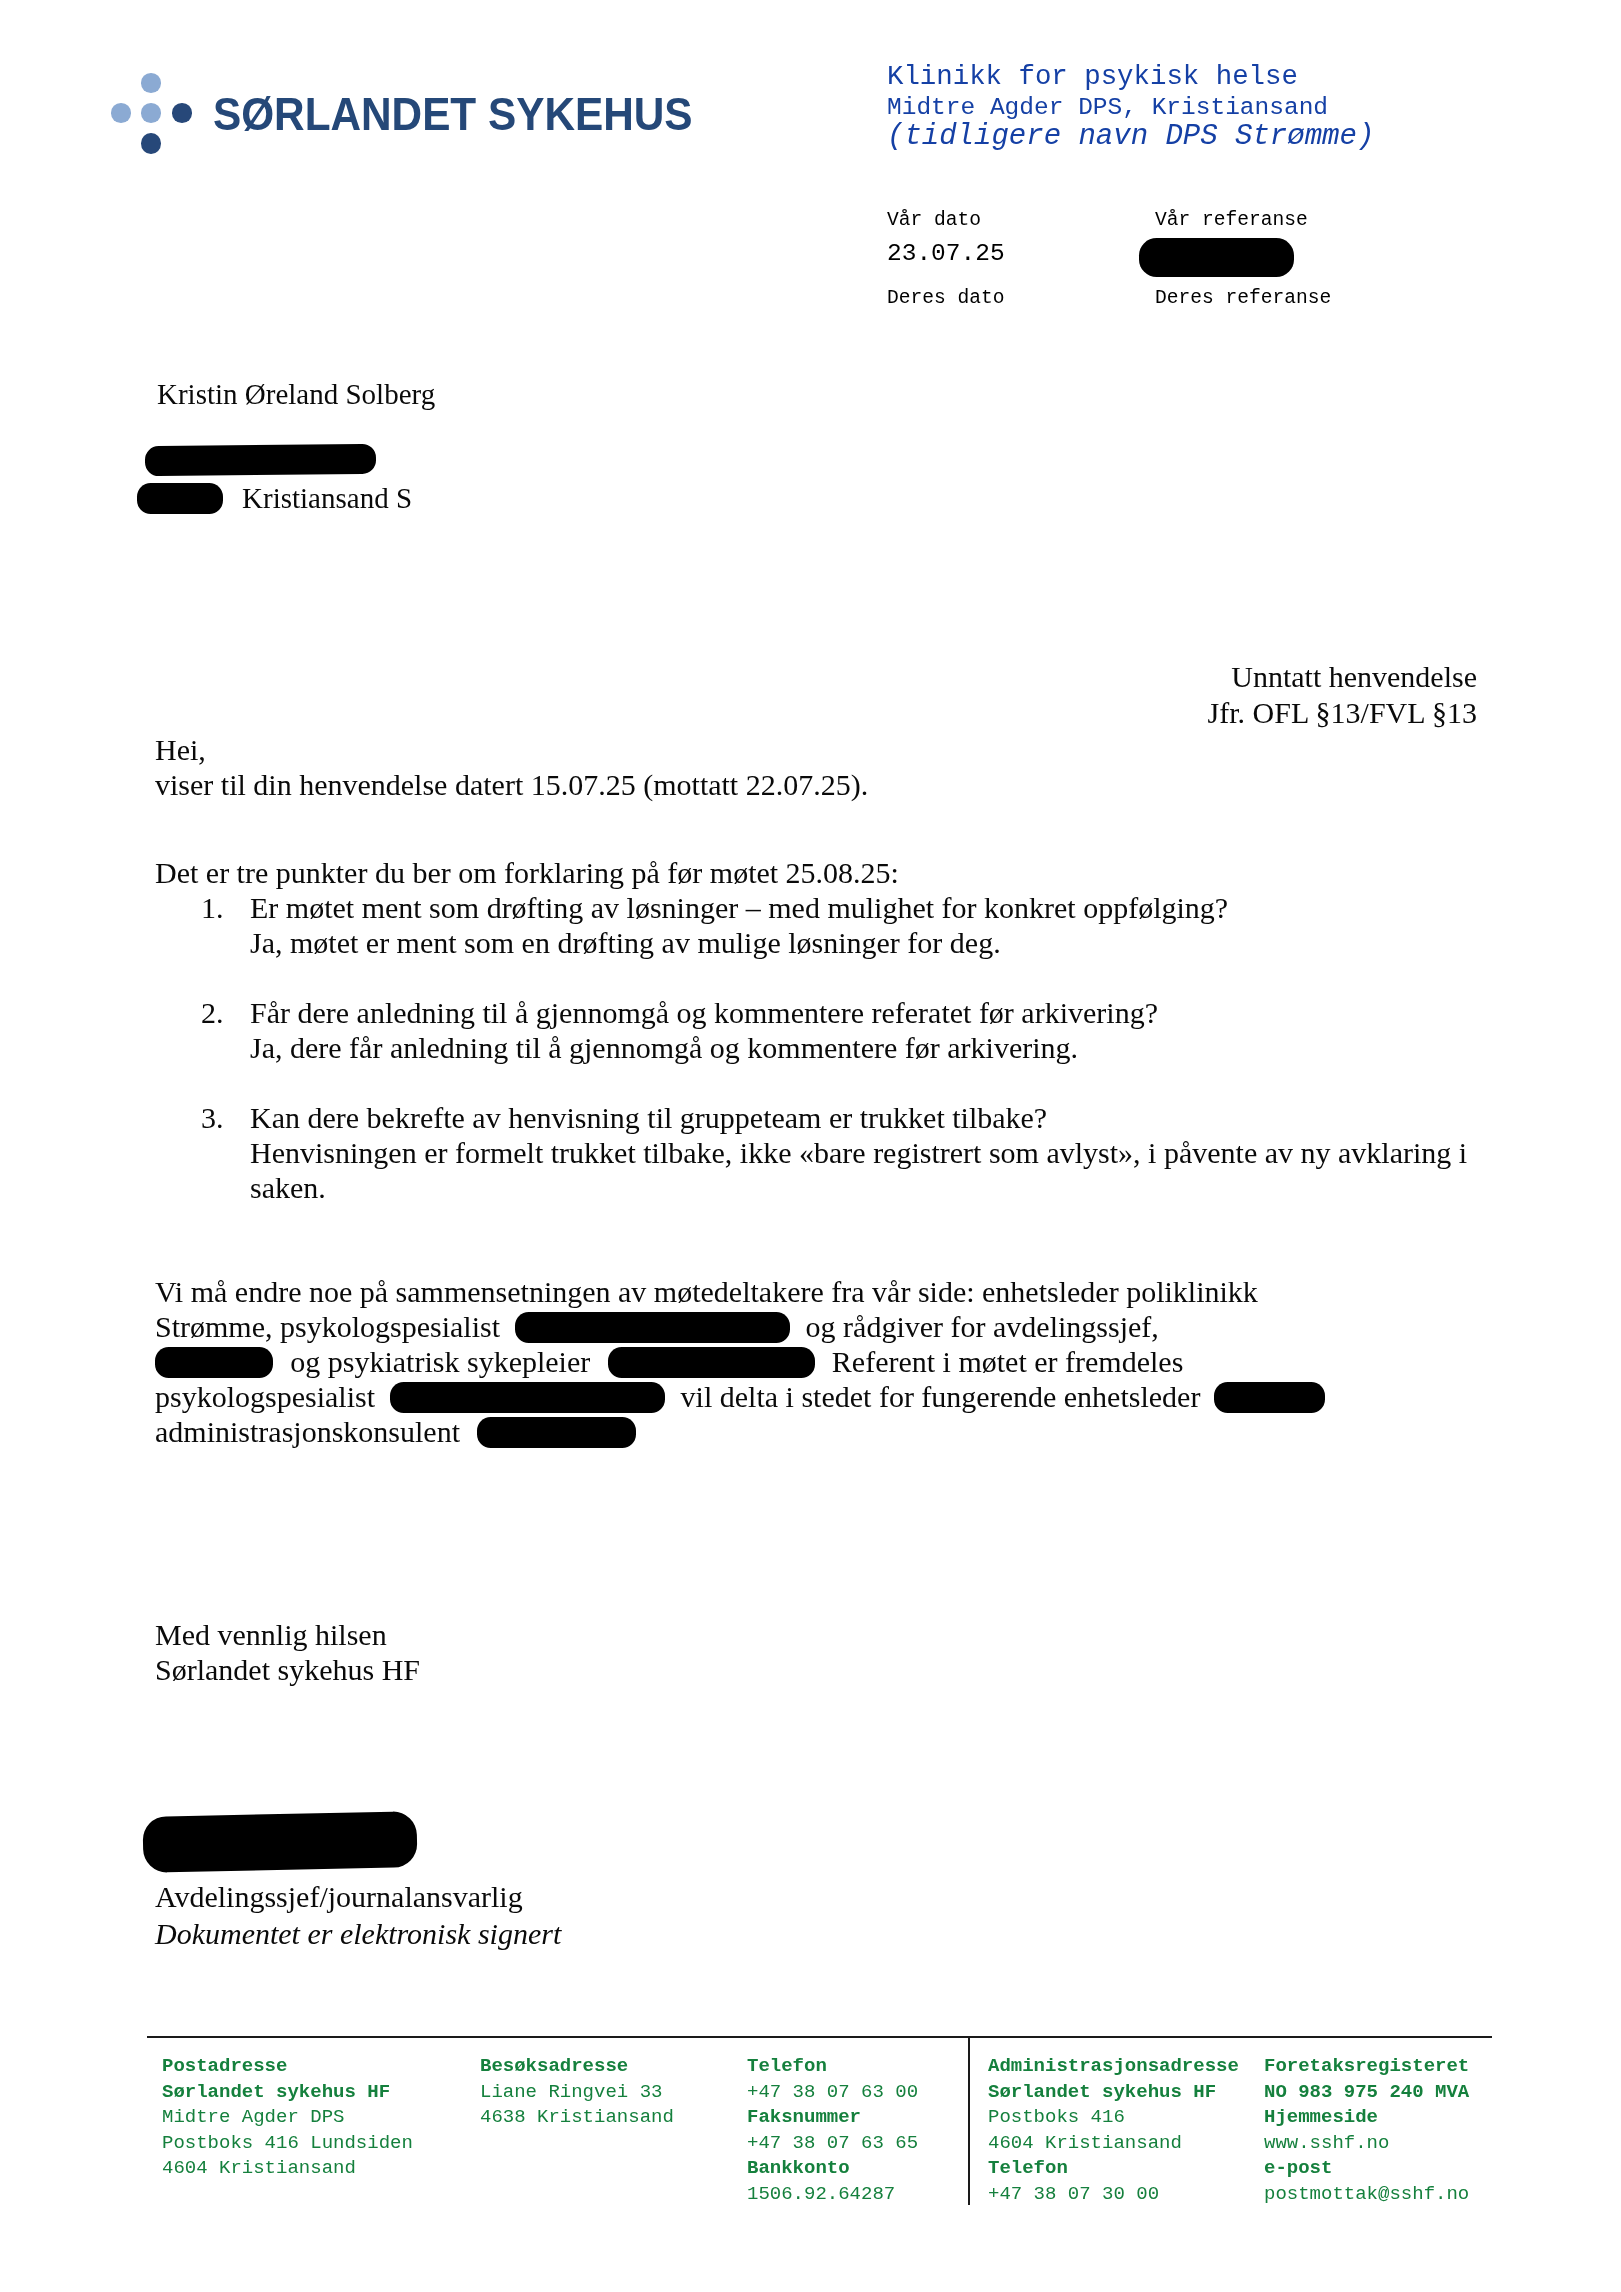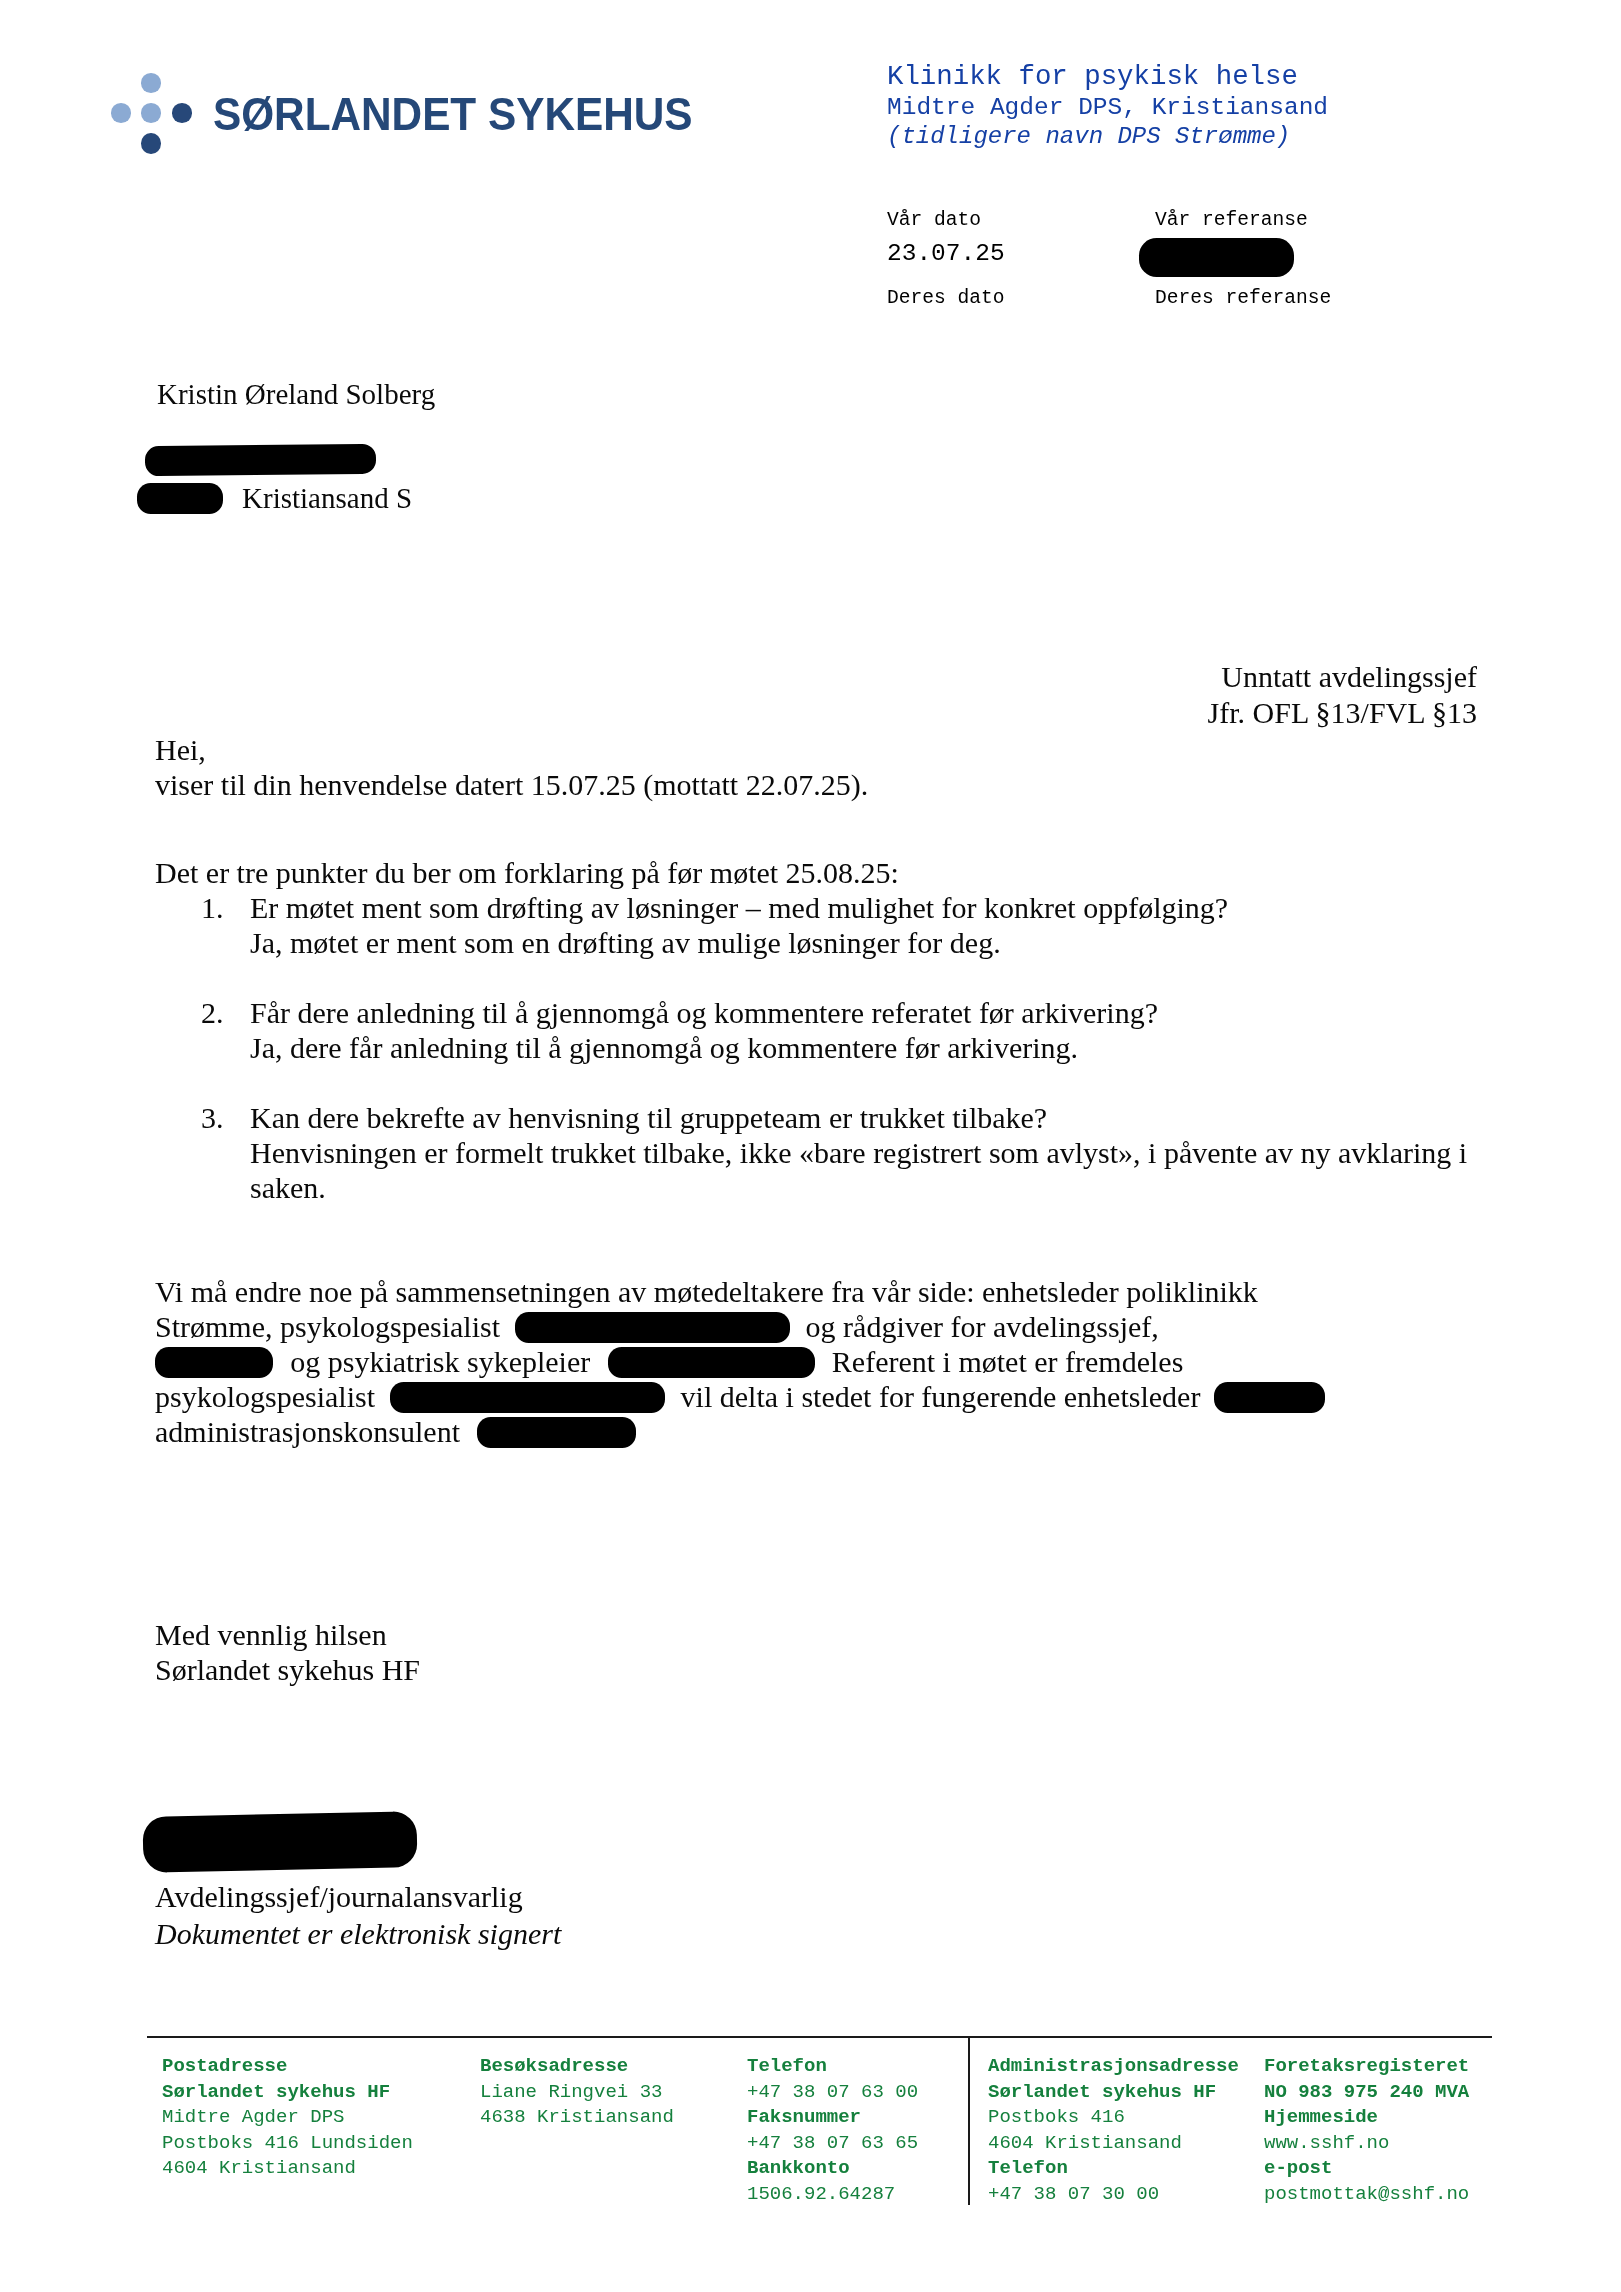--- a/index.html
+++ b/index.html
@@ -19,21 +19,21 @@
     position:absolute; left:213px; top:90px;
     font-family:"Liberation Sans", sans-serif; font-weight:700;
     font-size:47px; line-height:47px; letter-spacing:0px; color:#254878;
     transform:scaleX(.9); transform-origin:left center; white-space:nowrap;
   }
 
   
   .clinic { position:absolute; left:887px; top:61px; color:#1540A5; }
   .clinic .l1 { font-size:27.4px; line-height:32px; }
   .clinic .l2 { font-size:24.5px; line-height:29px; }
-  .clinic .l3 { font-size:24px; line-height:29px; font-style:italic; }
+  .clinic .l3 { font-size:29px; line-height:29px; font-style:italic; }
 
   
   .ref-label { position:absolute; font-size:19.6px; color:#000; }
   .ref-value { position:absolute; font-size:24.5px; color:#000; }
 
   
   .bar { background:#000; border-radius:13.7px; }
   .bar-abs { position:absolute; }
   .bar-inline { display:inline-block; vertical-align:-5.9px; height:31px; }
 
@@ -102,21 +102,21 @@
   <div class="ref-label sans" style="left:1155px; top:287px;">Deres referanse</div>
 
   <div class="recipient-name serif">Kristin Øreland Solberg</div>
   <div class="bar bar-abs" style="left:145px; top:445px; width:231px; height:30px; transform:rotate(-0.6deg);"></div>
   <div class="recipient-city-row serif">
     <span class="bar bar-inline" style="width:86px;"></span>
     <span style="margin-left:11.8px;">Kristiansand S</span>
   </div>
 
   <div class="exempt serif">
-    <div>Unntatt avdelingssjef</div>
+    <div>Unntatt henvendelse</div>
     <div>Jfr. OFL §13/FVL §13</div>
   </div>
 
   <div class="greeting-block serif bodytext">
     <div>Hei,</div>
     <div>viser til din henvendelse datert 15.07.25 (mottatt 22.07.25).</div>
   </div>
 
   <div class="points-block serif bodytext">
     <div>Det er tre punkter du ber om forklaring på før møtet 25.08.25:</div>

